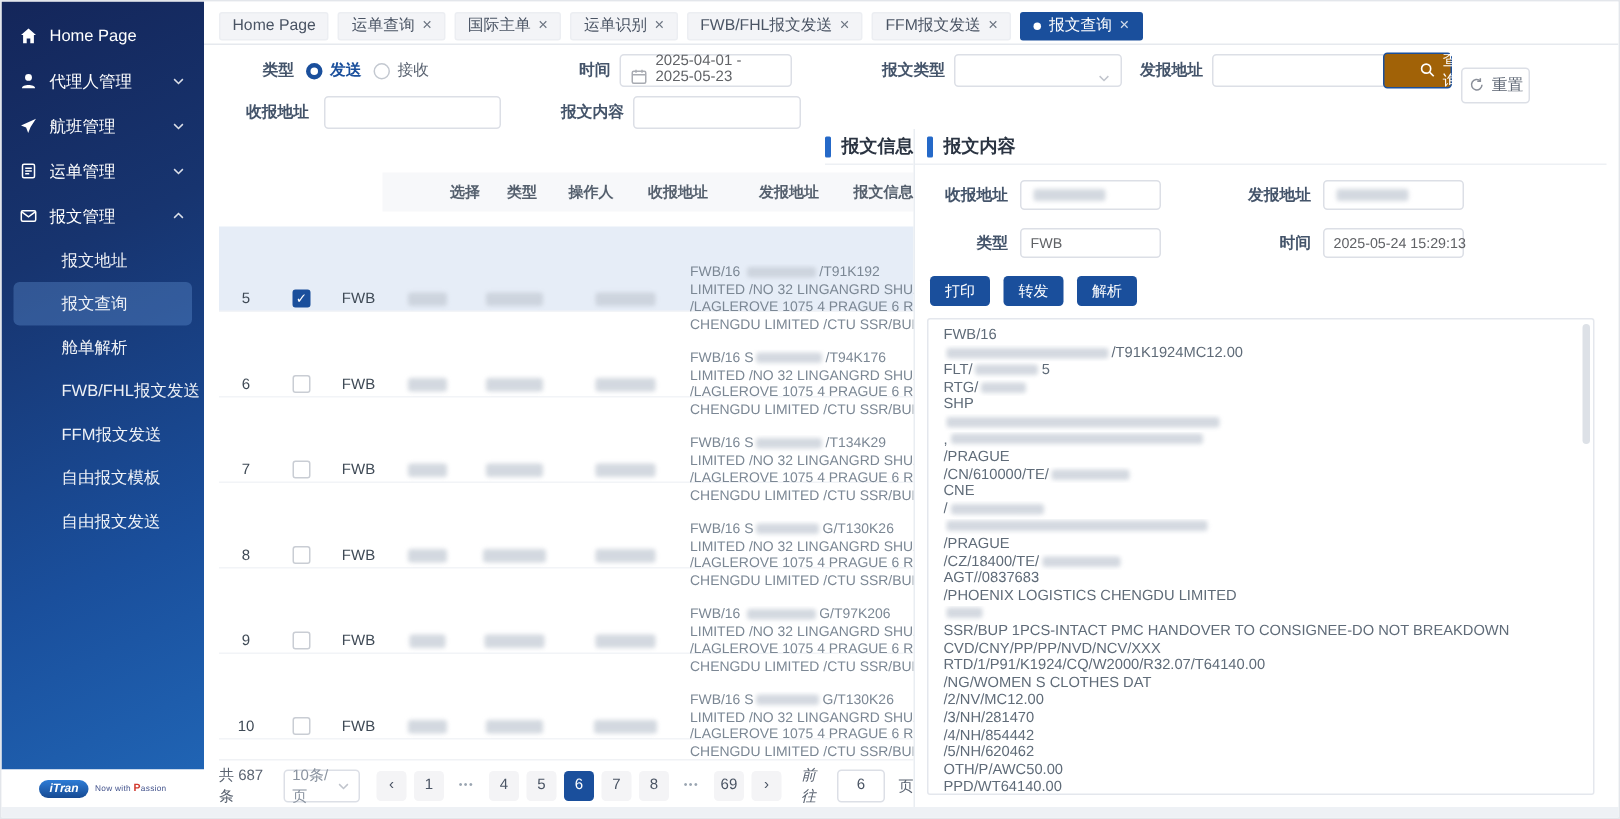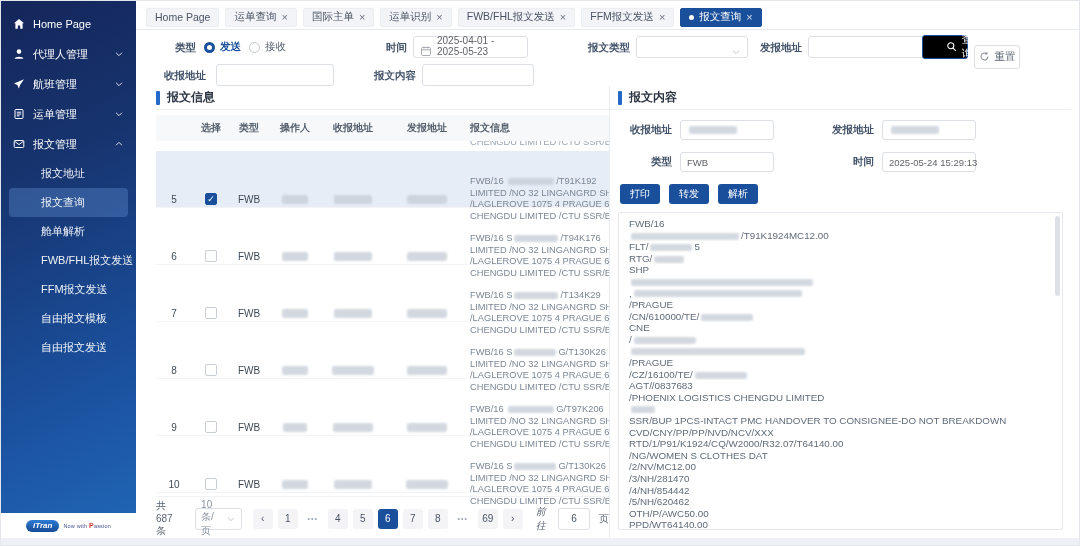--- a/index.html
+++ b/index.html
@@ -39,26 +39,26 @@
   .f-label { position:absolute; font-size:10.5px; font-weight:700; color:#44546a; line-height:22px; text-align:right; white-space:nowrap; }
   .f-box { position:absolute; height:22px; border:1px solid #dcdfe6; border-radius:3px; background:#fff; display:flex; align-items:flex-end; padding:0 6px; font-size:10px; color:#606266; gap:5px; }
   .f-box .chev { margin-left:auto; width:10px; height:10px; color:#c0c4cc; display:inline-flex; }
   .f-box .chev svg { width:10px; height:10px; }
   .radio-group { position:absolute; display:flex; gap:8px; height:22px; align-items:center; }
   .radio-opt { display:flex; align-items:center; gap:5px; font-size:10.5px; color:#5b6472; cursor:pointer; }
   .radio-opt .rd { width:11px; height:11px; border-radius:50%; border:1px solid #c3c8d0; background:#fff; }
   .radio-opt.sel { color:#1a4f9c; font-weight:700; }
   .radio-opt.sel .rd { border:3.5px solid #1a4f9c; }
   .btn { position:absolute; height:24px; border-radius:3px; display:flex; align-items:center; justify-content:center; gap:4px; font-size:10.5px; cursor:pointer; }
-  .btn.primary { background:#000000; color:#fff; border:1px solid #1a4f9c;padding-left:28px; }
+  .btn.primary { background:#a16207; color:#fff; border:1px solid #1a4f9c;padding-left:28px; }
   .btn.plain { background:#fff; color:#5b6472; border:1px solid #dcdfe6; }
   .btn svg { width:11px; height:11px; }
   
   .content { position:absolute; top:85px; left:0; right:0; bottom:0; display:flex; }
-  .left-panel { width:473px; padding:0 0 0 20px; display:flex; flex-direction:column; }
+  .left-panel { width:473px; padding:0 0 0 10px; display:flex; flex-direction:column;align-items:flex-end; }
   .right-panel { flex:1; border-left:1px solid #e9edf2; margin-right:8px; display:flex; flex-direction:column; position:relative; }
   .section-head { height:24px; display:flex; align-items:center; gap:7px; border-bottom:1px solid #edf0f4; flex:0 0 24px; }
   .bluebar { width:4px; height:14px; background:#2569c8; border-radius:1px; }
   .section-title { font-size:12px; font-weight:700; color:#2b3442; }
   .right-panel .section-head { padding-left:8px; }
   
   .tgrid { display:grid; grid-template-columns:36px 38px 38px 54px 62px 86px 1fr; align-items:center; }
   .thead { margin-top:5px; height:26px; background:#f7f8fa; font-size:10px; font-weight:700; color:#55606e; flex:0 0 26px; }
   .thead > div { text-align:center; }
   .thead > div:last-child { text-align:left; }
@@ -478,21 +478,21 @@
             <div class="msg-line"><span>RTG/</span><span class="seg-r" style="width: 30px;"></span></div>
             <div class="msg-line"><span>SHP</span></div>
             <div class="msg-line"><span class="seg-r" style="width: 182px;"></span></div>
             <div class="msg-line"><span>,</span><span class="seg-r" style="width: 168px;"></span></div>
             <div class="msg-line"><span>/PRAGUE</span></div>
             <div class="msg-line"><span>/CN/610000/TE/</span><span class="seg-r" style="width: 52px;"></span></div>
             <div class="msg-line"><span>CNE</span></div>
             <div class="msg-line"><span>/</span><span class="seg-r" style="width: 62px;"></span></div>
             <div class="msg-line"><span class="seg-r" style="width: 174px;"></span></div>
             <div class="msg-line"><span>/PRAGUE</span></div>
-            <div class="msg-line"><span>/CZ/16100/TE/</span><span class="seg-r" style="width: 52px;"></span></div>
+            <div class="msg-line"><span>/CZ/18400/TE/</span><span class="seg-r" style="width: 52px;"></span></div>
             <div class="msg-line"><span>AGT//0837683</span></div>
             <div class="msg-line"><span>/PHOENIX LOGISTICS  CHENGDU  LIMITED</span></div>
             <div class="msg-line"><span class="seg-r" style="width: 24px;"></span></div>
             <div class="msg-line"><span>SSR/BUP 1PCS-INTACT PMC HANDOVER TO CONSIGNEE-DO NOT BREAKDOWN</span></div>
             <div class="msg-line"><span>CVD/CNY/PP/PP/NVD/NCV/XXX</span></div>
             <div class="msg-line"><span>RTD/1/P91/K1924/CQ/W2000/R32.07/T64140.00</span></div>
             <div class="msg-line"><span>/NG/WOMEN S CLOTHES  DAT</span></div>
             <div class="msg-line"><span>/2/NV/MC12.00</span></div>
             <div class="msg-line"><span>/3/NH/281470</span></div>
             <div class="msg-line"><span>/4/NH/854442</span></div>

